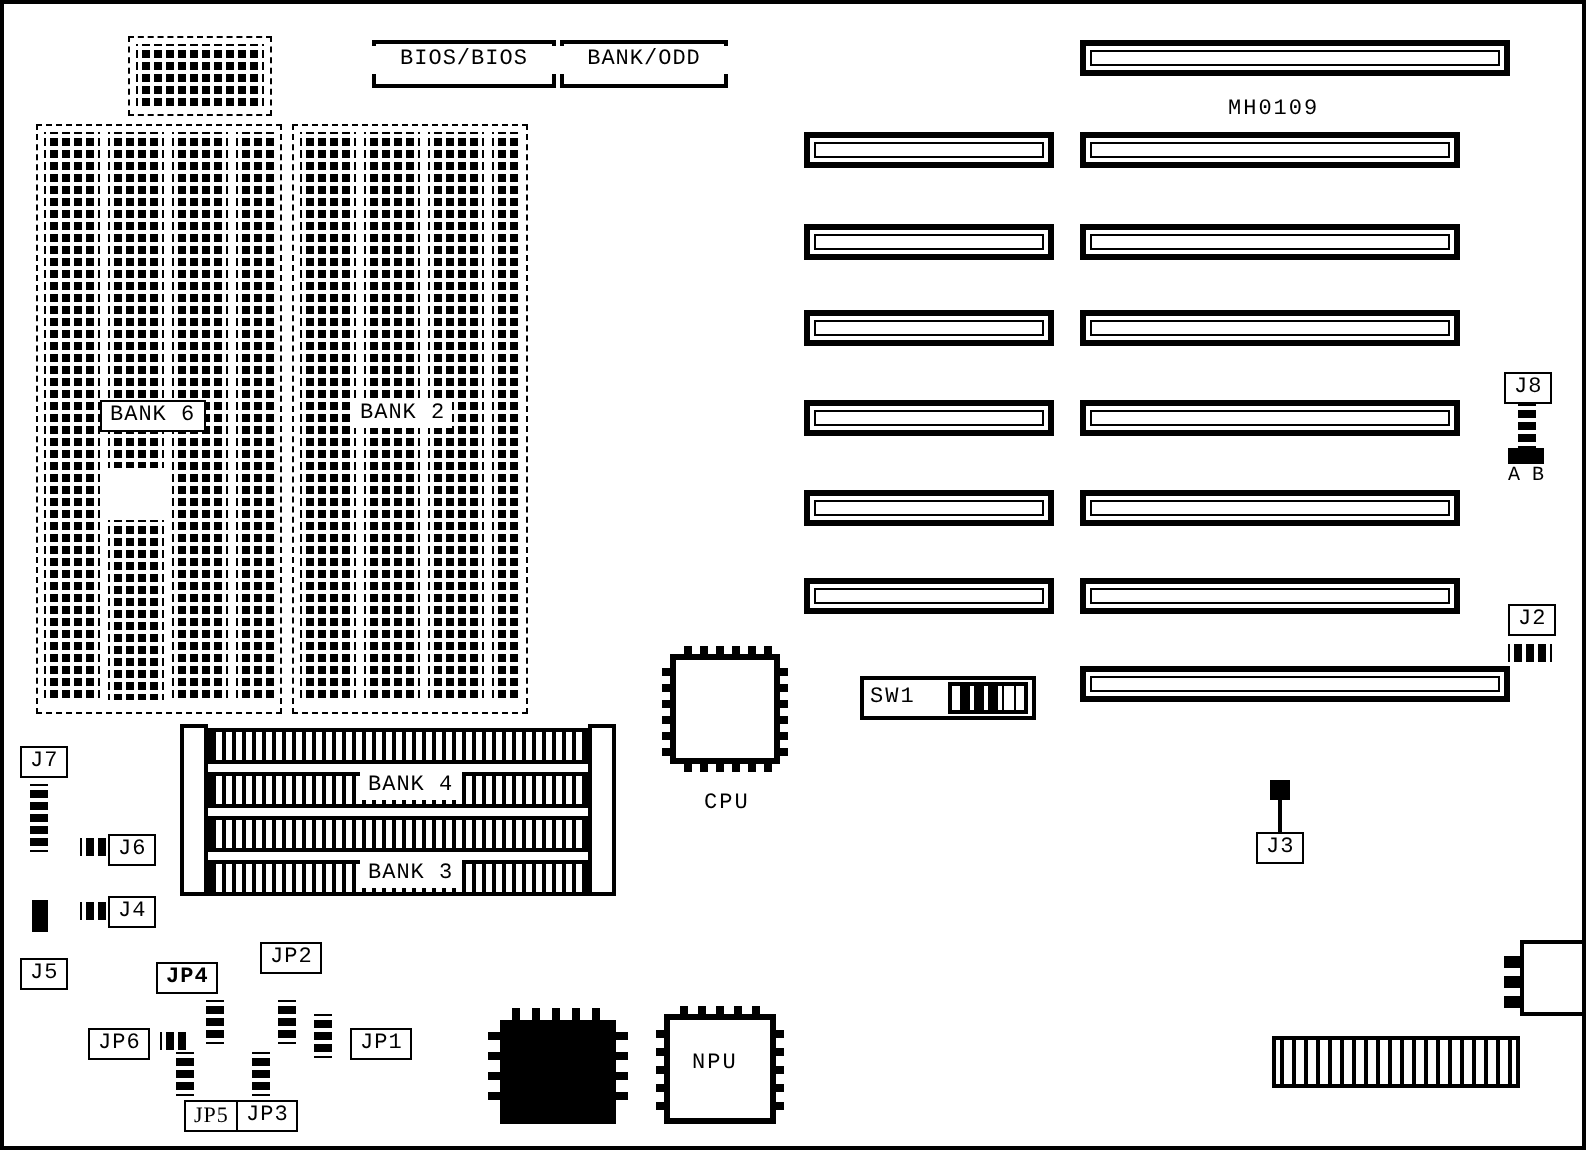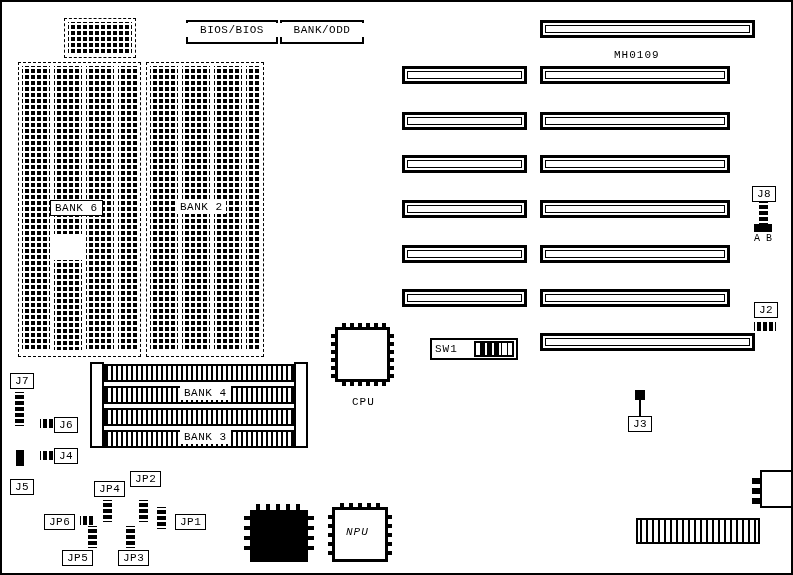--- a/index.html
+++ b/index.html
@@ -234,35 +234,35 @@
 
   <div class="lbl" style="left:52px;top:415px;">J6</div>
   <div class="pinrow" style="left:38px;top:417px;width:14px;height:9px;"></div>
 
   <div class="lbl" style="left:52px;top:446px;">J4</div>
   <div class="pinrow" style="left:38px;top:449px;width:14px;height:9px;"></div>
 
   <div class="solid" style="left:14px;top:448px;width:8px;height:16px;"></div>
   <div class="lbl" style="left:8px;top:477px;">J5</div>
 
-  <div class="lbl" style="left:92px;top:479px;">JP4</div>
+  <div class="lbl" style="left:76px;top:479px;font-weight:bold;">JP4</div>
   <div class="lbl" style="left:128px;top:469px;">JP2</div>
 
   <div class="pincol" style="left:101px;top:498px;width:9px;height:22px;"></div>
   <div class="pincol" style="left:137px;top:498px;width:9px;height:22px;"></div>
 
   <div class="lbl" style="left:42px;top:512px;">JP6</div>
   <div class="pinrow" style="left:78px;top:514px;width:14px;height:9px;"></div>
 
   <div class="pincol" style="left:86px;top:524px;width:9px;height:22px;"></div>
   <div class="pincol" style="left:124px;top:524px;width:9px;height:22px;"></div>
   <div class="pincol" style="left:155px;top:505px;width:9px;height:22px;"></div>
 
   <div class="lbl" style="left:173px;top:512px;">JP1</div>
-  <div class="lbl" style="left:60px;top:548px;">JP5</div>
+  <div class="lbl" style="left:90px;top:548px;font-family:Liberation Serif, serif;">JP5</div>
   <div class="lbl" style="left:116px;top:548px;">JP3</div>
 
   <div class="chip" style="left:248px;top:508px;width:58px;height:52px;">
     <div class="pins">
       <i style="left:6px;top:-6px;width:4px;height:6px;"></i>
       <i style="left:16px;top:-6px;width:4px;height:6px;"></i>
       <i style="left:26px;top:-6px;width:4px;height:6px;"></i>
       <i style="left:36px;top:-6px;width:4px;height:6px;"></i>
       <i style="left:46px;top:-6px;width:4px;height:6px;"></i>
       <i style="top:6px;left:-6px;width:6px;height:4px;"></i>
@@ -288,21 +288,21 @@
       <i style="top:23px;left:-7px;width:7px;height:4px;"></i>
       <i style="top:32px;left:-7px;width:7px;height:4px;"></i>
       <i style="top:41px;left:-7px;width:7px;height:4px;"></i>
       <i style="top:5px;right:-7px;width:7px;height:4px;"></i>
       <i style="top:14px;right:-7px;width:7px;height:4px;"></i>
       <i style="top:23px;right:-7px;width:7px;height:4px;"></i>
       <i style="top:32px;right:-7px;width:7px;height:4px;"></i>
       <i style="top:41px;right:-7px;width:7px;height:4px;"></i>
     </div>
   </div>
-  <div class="txt" style="left:344px;top:524px;font-style:italic;">NPU</div>
+  <div class="txt" style="left:344px;top:524px;">NPU</div>
 
   <div class="box" style="left:758px;top:468px;width:33px;height:38px;"></div>
   <div class="solid" style="left:750px;top:476px;width:9px;height:6px;"></div>
   <div class="solid" style="left:750px;top:486px;width:9px;height:6px;"></div>
   <div class="solid" style="left:750px;top:496px;width:9px;height:6px;"></div>
 
   <div class="conn" style="left:634px;top:516px;width:124px;height:26px;"></div>
 
 </div>
 

